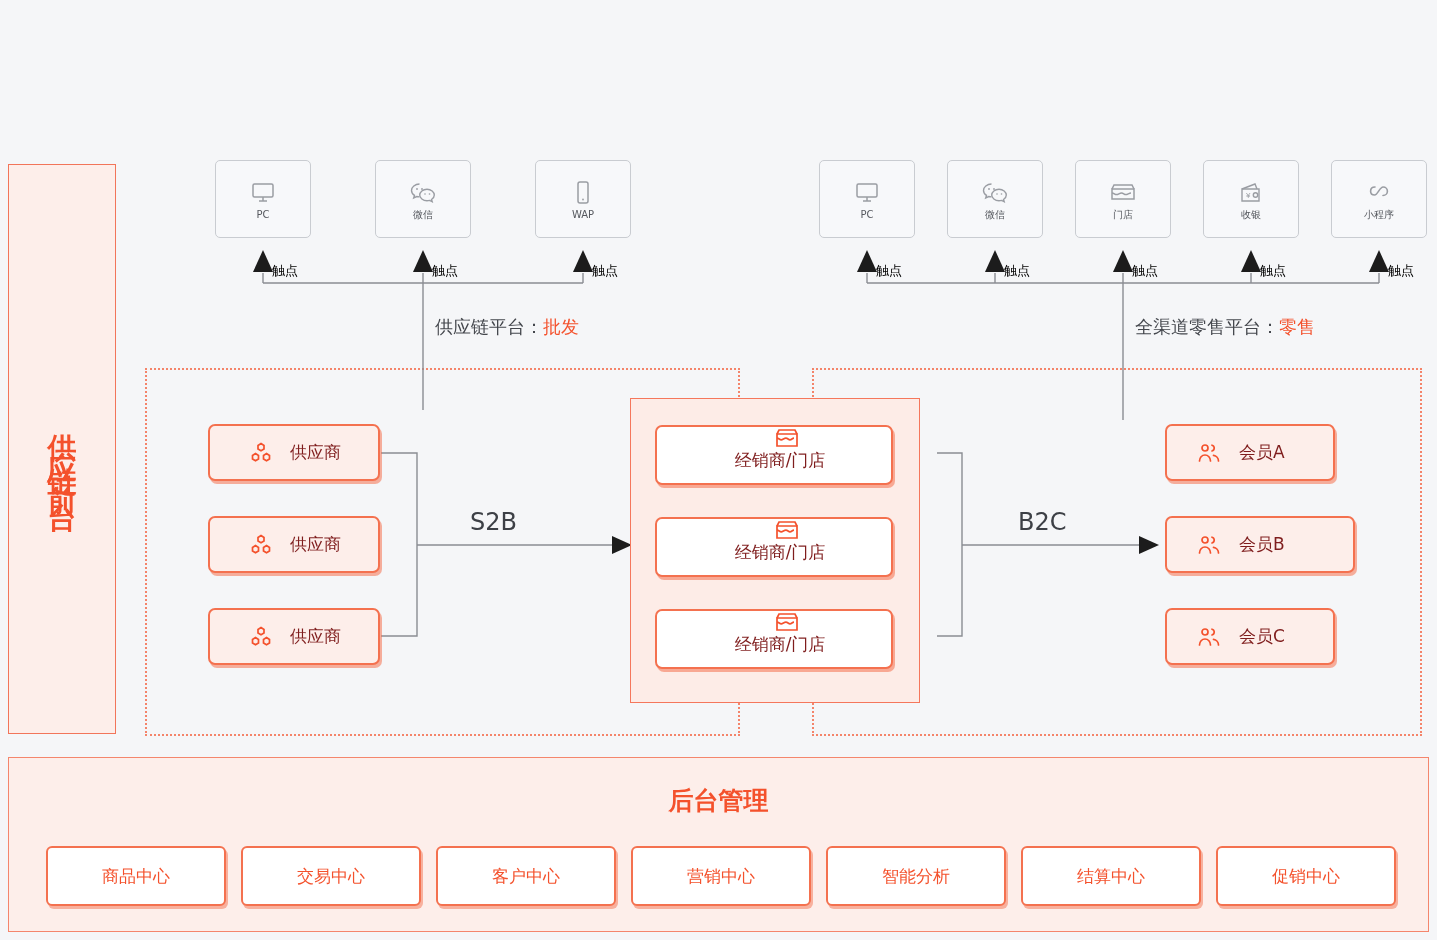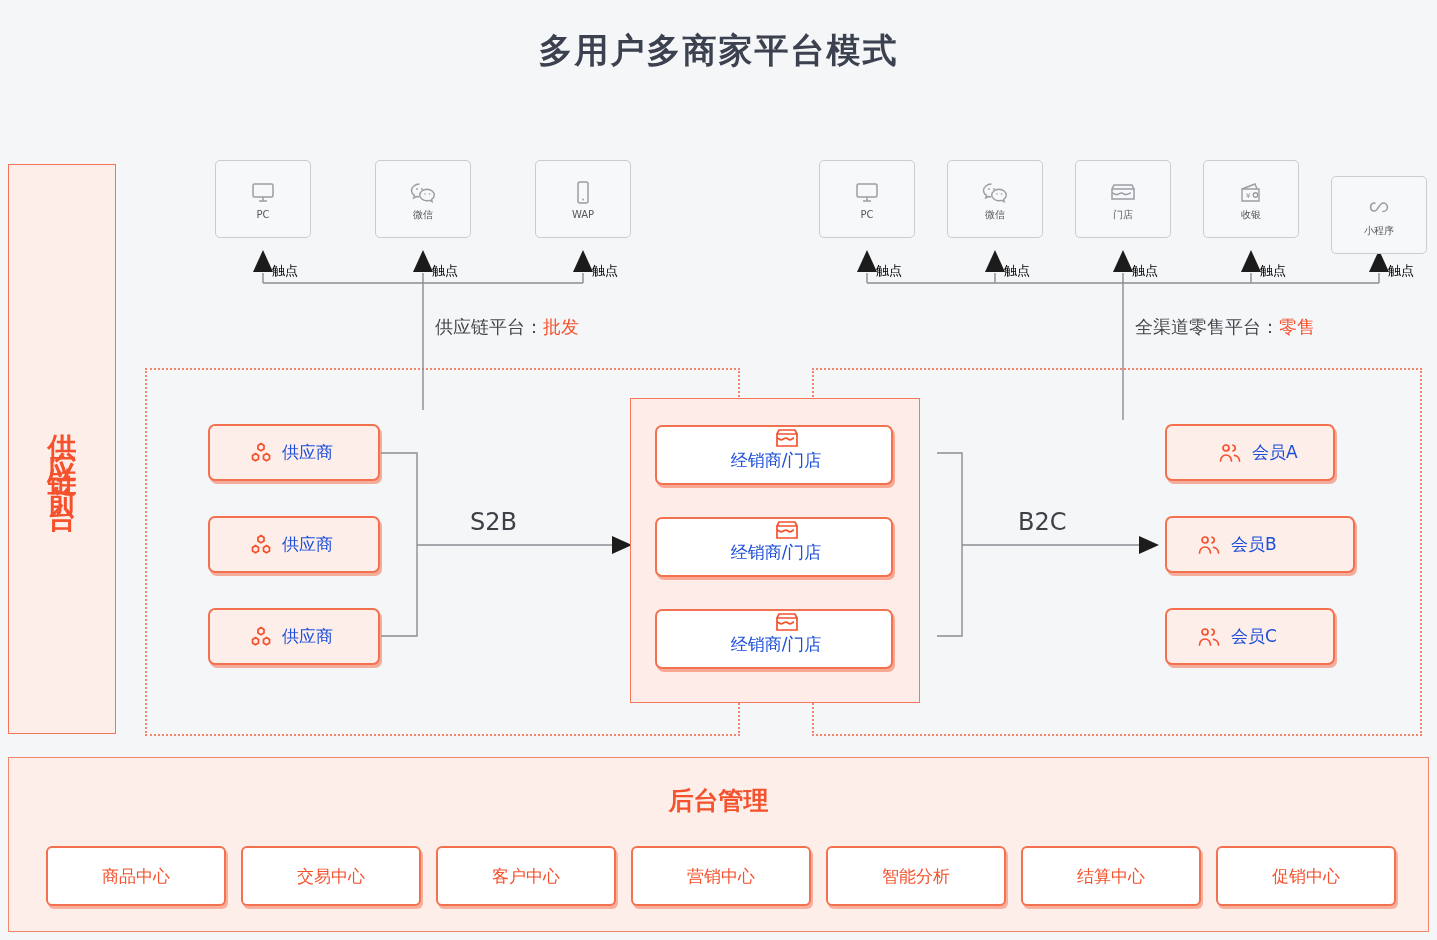--- a/index.html
+++ b/index.html
@@ -72,21 +72,21 @@
   }
 
   
   .box{
     position:absolute;box-sizing:border-box;
     border:2px solid #f4714f;border-radius:7px;
     display:flex;align-items:center;
     box-shadow:2px 3px 0 rgba(244,113,79,.55);
   }
   .box .bic{display:flex;align-items:center;justify-content:center;width:34px;margin-left:34px;}
-  .box .btx{font-size:17px;color:#1d4ed8;margin-left:4px;white-space:nowrap;}
+  .box .btx{font-size:17px;color:#7f1d1d;margin-left:12px;white-space:nowrap;}
   .box.pinkfill{background:#fdeeea;}
   .box.whitefill{background:#ffffff;flex-direction:column;}
   .box.dealer .bic{margin-left:26px;}
   .box.member .bic{margin-left:26px;}
 
   
   .wires{position:absolute;left:0;top:0;width:1437px;height:940px;pointer-events:none;}
 
   
   .flow{
@@ -113,21 +113,20 @@
     display:flex;align-items:center;justify-content:center;
     font-size:17px;color:#f4512c;
     box-shadow:2px 3px 0 rgba(244,113,79,.5);
   }
 </style>
 </head>
 <body>
 
 <div class="stage">
 
-  <div class="title">多用户多商家平台模式</div>
 
   <div class="side-band">
     <div class="side-band-text">供应链前台</div>
   </div>
 
   <div class="zone" style="left:145px;top:368px;width:595px;height:368px;"></div>
   <div class="zone" style="left:812px;top:368px;width:610px;height:368px;"></div>
 
   <svg class="wires" viewBox="0 0 1437 940">
     <g stroke="#8a8d93" stroke-width="1.4" fill="none">
@@ -241,21 +240,21 @@
     <div class="ic">
       <svg width="28" height="24" viewBox="0 0 28 24" fill="none" stroke="#9a9da3" stroke-width="1.4">
         <path d="M5 8h17v12H5z"></path>
           <path d="M5 8l13-5 2 5"></path>
         <text x="9" y="17" font-size="8" fill="#9a9da3" stroke="none" font-family="sans-serif">¥</text>
         <circle cx="18.5" cy="14" r="2.2"></circle>
       </svg>
     </div>
     <div class="lb">收银</div>
   </div>
-  <div class="chan" style="left:1331px;top:176px;">
+  <div class="chan" style="left:1331px;top:160px;">
     <div class="ic">
       <svg width="26" height="24" viewBox="0 0 26 24" fill="none" stroke="#9a9da3" stroke-width="1.6" stroke-linecap="round">
         <path d="M9 6c-2.6 0-4.4 1.8-4.4 4.2S6.4 14 8.6 14c3.2 0 5-8 8.5-8 2.5 0 4.3 1.8 4.3 4.2S19.4 14.5 17 14.5"></path>
       </svg>
     </div>
     <div class="lb">小程序</div>
   </div>
 
   <div class="tp" style="left:876px;top:262px;">触点</div>
   <div class="tp" style="left:1004px;top:262px;">触点</div>
@@ -327,21 +326,21 @@
     <span class="bic">
       <svg width="26" height="22" viewBox="0 0 26 22" fill="none" stroke="#f4512c" stroke-width="1.7">
         <path d="M3 7h20v12H3z"></path>
           <path d="M3 7l2-4h16l2 4"></path>
           <path d="M3 11.2c1.9 0 2.5 1.6 4.2 1.6S10 11.2 11.9 11.2s2.4 1.6 4.1 1.6 2.2-1.6 4-1.6"></path>
       </svg>
     </span>
     <span class="btx">经销商/门店</span>
   </div>
 
-  <div class="box pinkfill member" style="left:1165px;top:424px;width:170px;height:57px;padding-left:21px;">
+  <div class="box pinkfill member" style="left:1165px;top:424px;width:170px;height:57px;">
     <span class="bic">
       <svg width="26" height="22" viewBox="0 0 26 22" fill="none" stroke="#f4512c" stroke-width="1.7" stroke-linecap="round">
         <circle cx="8" cy="6" r="3"></circle>
           <path d="M2.5 19c0-3.4 2.4-6 5.5-6s5.5 2.6 5.5 6"></path>
         <path d="M15 3.2a3 3 0 010 5.8"></path>
           <path d="M16.5 13.4c2.8.4 5 2.9 5 5.6"></path>
       </svg>
     </span>
     <span class="btx">会员A</span>
   </div>

